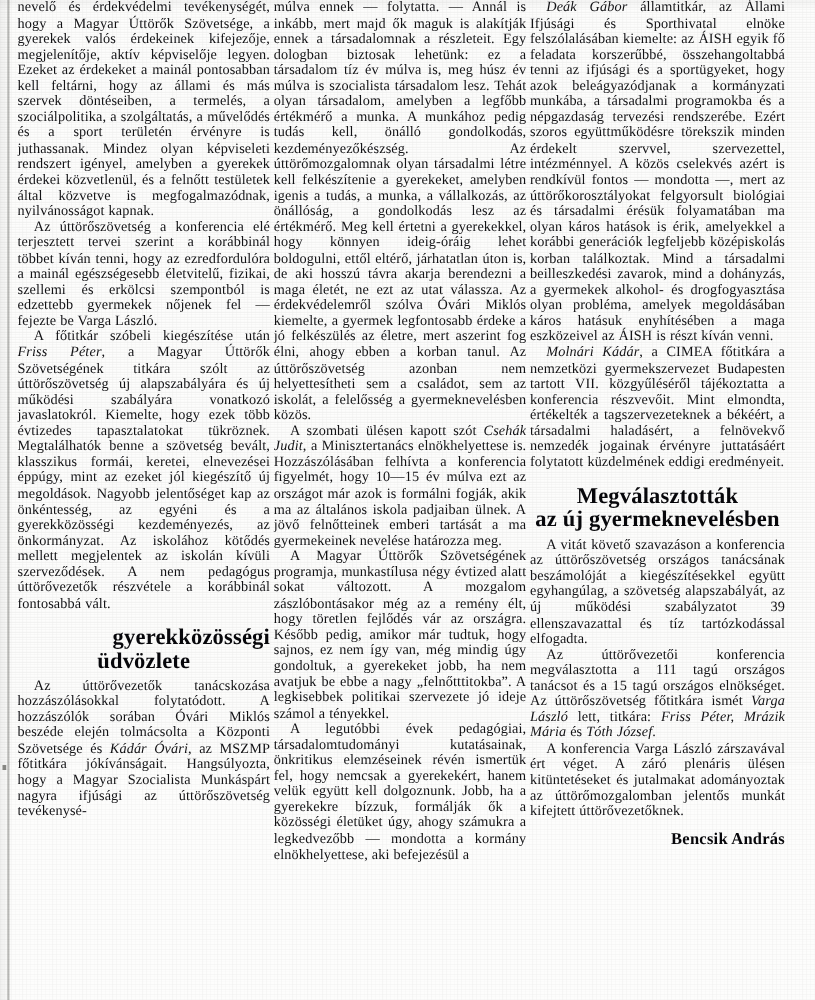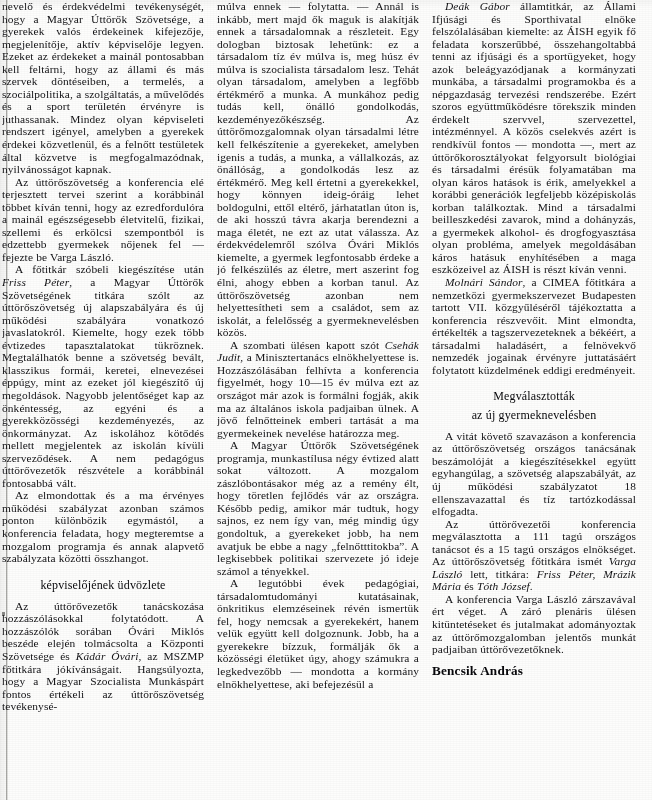--- a/index.html
+++ b/index.html
@@ -45,26 +45,26 @@
     left: 2px;
     top: 612px;
     width: 3px;
     height: 4px;
     background: #6e6e6a;
     opacity: .8;
   }
 
   .columns {
     position: absolute;
-    left: 2px;
+    left: 14px;
     top: 0;
     width: 634px;
     height: 800px;
     display: flex;
-    gap: 13px;
+    gap: 3px;
   }
   .col {
     width: 202px;
     height: 800px;
     overflow: hidden;
     position: relative;
   }
   .col.c3 { width: 204px; }
 
   p {
@@ -83,35 +83,35 @@
   p.noindent { text-indent: 0; }
   p + p { margin-top: 0; }
 
   
   p { text-align-last: left; }
 
   i, .it { font-style: italic; }
 
   h2.head {
     margin: 11px 0 6px 0;
-    font-size: 12px;
+    font-size: 18px;
     line-height: 18.2px;
-    font-weight: normal;
+    font-weight: bold;
     text-align: right;
     letter-spacing: .15px;
     color: #0d0d10;
     text-align-last: center;
   }
   h2.head .l { display: block; }
 
   .byline {
     margin-top: 7px;
     font-size: 13.2px;
     font-weight: bold;
-    text-align: left;
+    text-align: right;
     letter-spacing: .2px;
     color: #0d0d10;
   }
 
   
   .columns {
     filter: contrast(1.04) brightness(1.0);
   }
   .grain {
     position: absolute;
@@ -129,40 +129,39 @@
 <div class="page">
   <div class="left-rule"></div>
   <div class="left-rule b"></div>
   <div class="edge-mark"></div>
 
   <div class="columns" id="columns">
       <div class="col">
         <p class="noindent">nevelő és érdekvédelmi tevékenységét, hogy a Magyar Úttörők Szövetsége, a gyerekek valós érdekeinek kifejezője, megjelenítője, aktív képviselője legyen. Ezeket az érdekeket a mainál pontosabban kell feltárni, hogy az állami és más szervek döntéseiben, a termelés, a szociálpolitika, a szolgáltatás, a művelődés és a sport területén érvényre is juthassanak. Mindez olyan képviseleti rendszert igényel, amelyben a gyerekek érdekei közvetlenül, és a felnőtt testületek által közvetve is megfogalmazódnak, nyilvánosságot kapnak.</p>
         <p class="indent">Az úttörőszövetség a konferencia elé terjesztett tervei szerint a korábbinál többet kíván tenni, hogy az ezredfordulóra a mainál egészségesebb életvitelű, fizikai, szellemi és erkölcsi szempontból is edzettebb gyermekek nőjenek fel — fejezte be Varga László.</p>
         <p class="indent"><span class="">A főtitkár szóbeli kiegészítése után </span><span class="it">Friss Péter</span><span class="">, a Magyar Úttörők Szövetségének titkára szólt az úttörőszövetség új alapszabályára és új működési szabályára vonatkozó javaslatokról. Kiemelte, hogy ezek több évtizedes tapasztalatokat tükröznek. Megtalálhatók benne a szövetség bevált, klasszikus formái, keretei, elnevezései éppúgy, mint az ezeket jól kiegészítő új megoldások. Nagyobb jelentőséget kap az önkéntesség, az egyéni és a gyerekközösségi kezdeményezés, az önkormányzat. Az iskolához kötődés mellett megjelentek az iskolán kívüli szerveződések. A nem pedagógus úttörővezetők részvétele a korábbinál fontosabbá vált.</span></p>
-        <p class="indent">Az elmondottak és a ma érvényes működési szabályzat azonban számos ponton különbözik egymástól, a konferencia feladata, hogy megteremtse a mozgalom programja és annak alapvető szabályzata közötti összhangot.</p>
         <h2 class="head">
-          <span class="l">képviselőjének üdvözlete</span>
+          <span class="l">gyerekközösségi üdvözlete</span>
         </h2>
-        <p class="indent"><span class="">Az úttörővezetők tanácskozása hozzászólásokkal folytatódott. A hozzászólók sorában Óvári Miklós beszéde elején tolmácsolta a Központi Szövetsége és </span><span class="it">Kádár Óvári</span><span class="">, az MSZMP főtitkára jókívánságait. Hangsúlyozta, hogy a Magyar Szocialista Munkáspárt fontos értékeli az úttörőszövetség tevékenysé-</span></p>
+        <p class="indent"><span class="">Az úttörővezetők tanácskozása hozzászólásokkal folytatódott. A hozzászólók sorában Óvári Miklós beszéde elején tolmácsolta a Központi Szövetsége és </span><span class="it">Kádár Óvári</span><span class="">, az MSZMP főtitkára jókívánságait. Hangsúlyozta, hogy a Magyar Szocialista Munkáspárt nagyra ifjúsági az úttörőszövetség tevékenysé-</span></p>
       </div>
       <div class="col">
         <p class="noindent">múlva ennek — folytatta. — Annál is inkább, mert majd ők maguk is alakítják ennek a társadalomnak a részleteit. Egy dologban biztosak lehetünk: ez a társadalom tíz év múlva is, meg húsz év múlva is szocialista társadalom lesz. Tehát olyan társadalom, amelyben a legfőbb értékmérő a munka. A munkához pedig tudás kell, önálló gondolkodás, kezdeményezőkészség. Az úttörőmozgalomnak olyan társadalmi létre kell felkészítenie a gyerekeket, amelyben igenis a tudás, a munka, a vállalkozás, az önállóság, a gondolkodás lesz az értékmérő. Meg kell értetni a gyerekekkel, hogy könnyen ideig-óráig lehet boldogulni, ettől eltérő, járhatatlan úton is, de aki hosszú távra akarja berendezni a maga életét, ne ezt az utat válassza. Az érdekvédelemről szólva Óvári Miklós kiemelte, a gyermek legfontosabb érdeke a jó felkészülés az életre, mert aszerint fog élni, ahogy ebben a korban tanul. Az úttörőszövetség azonban nem helyettesítheti sem a családot, sem az iskolát, a felelősség a gyermeknevelésben közös.</p>
         <p class="indent"><span class="">A szombati ülésen kapott szót </span><span class="it">Csehák Judit</span><span class="">, a Minisztertanács elnökhelyettese is. Hozzászólásában felhívta a konferencia figyelmét, hogy 10—15 év múlva ezt az országot már azok is formálni fogják, akik ma az általános iskola padjaiban ülnek. A jövő felnőtteinek emberi tartását a ma gyermekeinek nevelése határozza meg.</span></p>
         <p class="indent">A Magyar Úttörők Szövetségének programja, munkastílusa négy évtized alatt sokat változott. A mozgalom zászlóbontásakor még az a remény élt, hogy töretlen fejlődés vár az országra. Később pedig, amikor már tudtuk, hogy sajnos, ez nem így van, még mindig úgy gondoltuk, a gyerekeket jobb, ha nem avatjuk be ebbe a nagy „felnőtt­titokba”. A legkisebbek politikai szervezete jó ideje számol a tényekkel.</p>
         <p class="indent">A legutóbbi évek pedagógiai, társadalomtudományi kutatásainak, önkritikus elemzéseinek révén ismertük fel, hogy nemcsak a gyerekekért, hanem velük együtt kell dolgoznunk. Jobb, ha a gyerekekre bízzuk, formálják ők a közösségi életüket úgy, ahogy számukra a legkedvezőbb — mondotta a kormány elnökhelyettese, aki befejezésül a</p>
       </div>
       <div class="col c3">
         <p class="indent"><span class="it">Deák Gábor</span><span class=""> államtitkár, az Állami Ifjúsági és Sporthivatal elnöke felszólalásában kiemelte: az ÁISH egyik fő feladata korszerűbbé, összehangoltabbá tenni az ifjúsági és a sportügyeket, hogy azok beleágyazódjanak a kormányzati munkába, a társadalmi programokba és a népgazdaság tervezési rendszerébe. Ezért szoros együttműködésre törekszik minden érdekelt szervvel, szervezettel, intézménnyel. A közös cselekvés azért is rendkívül fontos — mondotta —, mert az úttörőkorosztályokat felgyorsult biológiai és társadalmi érésük folyamatában ma olyan káros hatások is érik, amelyekkel a korábbi generációk legfeljebb középiskolás korban találkoztak. Mind a társadalmi beilleszkedési zavarok, mind a dohányzás, a gyermekek alkohol- és drogfogyasztása olyan probléma, amelyek megoldásában káros hatásuk enyhítésében a maga eszközeivel az ÁISH is részt kíván venni.</span></p>
-        <p class="indent"><span class="it">Molnári Sándor</span><span class="">, a CIMEA főtitkára a nemzetközi gyermekszervezet Budapesten tartott VII. közgyűléséről tájékoztatta a konferencia részvevőit. Mint elmondta, értékelték a tagszervezeteknek a békéért, a társadalmi haladásért, a felnövekvő nemzedék jogainak érvényre juttatásáért folytatott küzdelmének eddigi eredményeit.</span></p>
+        <p class="indent"><span class="it">Molnári Kádár</span><span class="">, a CIMEA főtitkára a nemzetközi gyermekszervezet Budapesten tartott VII. közgyűléséről tájékoztatta a konferencia részvevőit. Mint elmondta, értékelték a tagszervezeteknek a békéért, a társadalmi haladásért, a felnövekvő nemzedék jogainak érvényre juttatásáért folytatott küzdelmének eddigi eredményeit.</span></p>
         <h2 class="head">
           <span class="l">Megválasztották</span>
           <span class="l">az új gyermeknevelésben</span>
         </h2>
-        <p class="indent">A vitát követő szavazáson a konferencia az úttörőszövetség országos tanácsának beszámolóját a kiegészítésekkel együtt egyhangúlag, a szövetség alapszabályát, az új működési szabályzatot 18 ellenszavazattal és tíz tartózkodással elfogadta.</p>
+        <p class="indent">A vitát követő szavazáson a konferencia az úttörőszövetség országos tanácsának beszámolóját a kiegészítésekkel együtt egyhangúlag, a szövetség alapszabályát, az új működési szabályzatot 39 ellenszavazattal és tíz tartózkodással elfogadta.</p>
         <p class="indent"><span class="">Az úttörővezetői konferencia megválasztotta a 111 tagú országos tanácsot és a 15 tagú országos elnökséget. Az úttörőszövetség főtitkára ismét </span><span class="it">Varga László</span><span class=""> lett, titkára: </span><span class="it">Friss Péter, Mrázik Mária</span><span class=""> és </span><span class="it">Tóth József</span><span class="">.</span></p>
-        <p class="indent">A konferencia Varga László zárszavával ért véget. A záró plenáris ülésen kitüntetéseket és jutalmakat adományoztak az úttörőmozgalomban jelentős munkát padjaiban úttörővezetőknek.</p>
+        <p class="indent">A konferencia Varga László zárszavával ért véget. A záró plenáris ülésen kitüntetéseket és jutalmakat adományoztak az úttörőmozgalomban jelentős munkát kifejtett úttörővezetőknek.</p>
         <div class="byline">Bencsik András</div>
       </div>
     </div>
 
   <div class="grain"></div>
 </div>
 
 </body></html>

